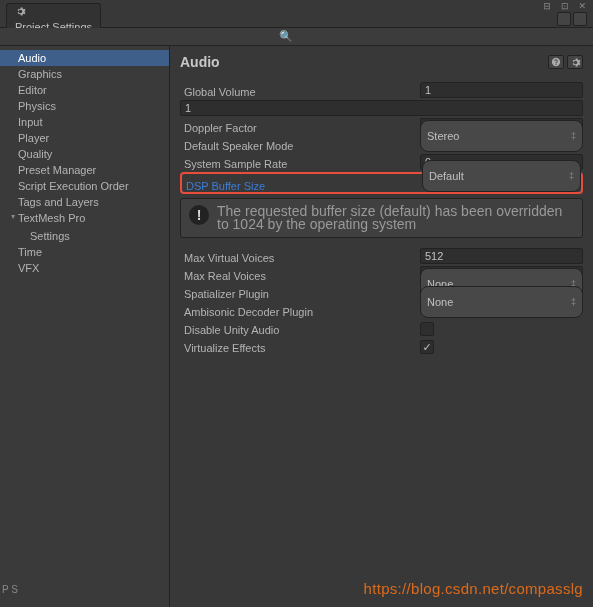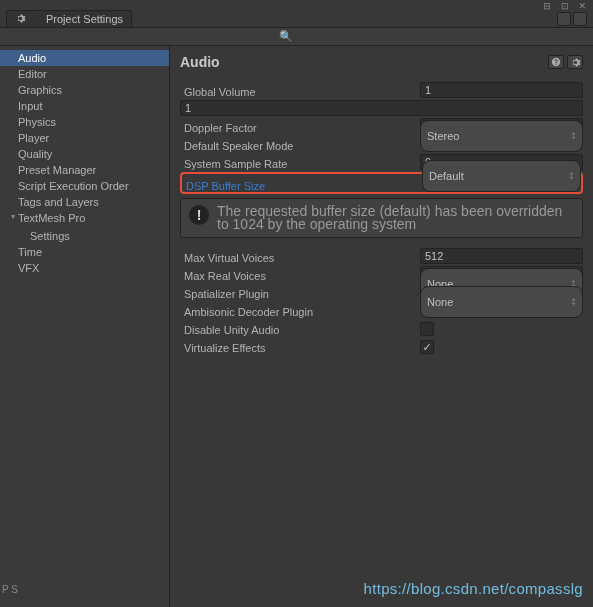--- a/index.html
+++ b/index.html
@@ -2,21 +2,21 @@
 <html><head>
 <meta charset="utf-8">
 <style>
 * { margin: 0; padding: 0; box-sizing: border-box; font-family: Arial, sans-serif; }
 body { background: #383838; color: #b4b4b4; font-size: 11px; width: 593px; height: 607px; overflow: hidden; position: relative; }
 
 .window-controls { position: absolute; top: 0; right: 4px; display: flex; gap: 4px; font-size: 9px; color: #888; }
 .window-controls span { cursor: pointer; padding: 1px 3px; }
 
 .titlebar { background: #383838; border-bottom: 1px solid #222; display: flex; align-items: center; padding: 3px 6px; height: 18px; margin-top: 10px; }
-.titlebar .tab { background: #323232; border: 1px solid #222; border-bottom: none; padding: 2px 8px; border-radius: 3px 3px 0 0; display: flex; align-items: flex-start; gap: 20px; color: #c0c0c0; font-size: 11px; }
+.titlebar .tab { background: #323232; border: 1px solid #222; border-bottom: none; padding: 2px 8px; border-radius: 3px 3px 0 0; display: flex; align-items: flex-start; gap: 4px; color: #c0c0c0; font-size: 11px; flex-direction: column; }
 .titlebar-right { margin-left: auto; display: flex; gap: 2px; }
 .titlebar-btn { width: 14px; height: 14px; background: #444; border: 1px solid #222; border-radius: 2px; }
 
 .toolbar { background: #3c3c3c; height: 18px; border-bottom: 1px solid #222; position: relative; }
 .search-icon { position: absolute; right: 300px; top: 2px; font-size: 11px; color: #888; }
 
 .main { display: flex; height: calc(100% - 46px); }
 
 .sidebar { width: 170px; background: #3a3a3a; border-right: 1px solid #222; padding: 4px 0; overflow-y: auto; }
 .sidebar-item { padding: 1px 4px 1px 18px; cursor: pointer; color: #b4b4b4; font-size: 11px; line-height: 14px; }
@@ -43,21 +43,21 @@
 .highlighted-row { border: 2px solid #e74c3c; border-radius: 4px; padding: 0; margin: 2px 0; }
 .highlighted-row .prop-label { color: #3b7dd8; }
 
 .info-box { background: #404040; border: 1px solid #222; border-radius: 3px; padding: 6px 8px; margin: 4px 0 8px 0; display: flex; gap: 8px; align-items: flex-start; }
 .info-icon { width: 20px; height: 20px; background: #222; border-radius: 50%; color: #ddd; display: flex; align-items: center; justify-content: center; font-size: 14px; font-weight: bold; flex-shrink: 0; }
 .info-text { color: #999; font-size: 14px; line-height: 13px; }
 
 .gear-svg { width: 11px; height: 11px; }
 .question-svg { width: 10px; height: 10px; }
 
-.watermark { position: absolute; bottom: 10px; right: 10px; color: #7dd3fc; font-size: 15px; opacity: 0.85; letter-spacing: 0.3px; }
+.watermark { position: absolute; bottom: 10px; right: 10px; color: #f97316; font-size: 15px; opacity: 0.85; letter-spacing: 0.3px; }
 .watermark-left { position: absolute; bottom: 12px; left: 2px; color: #888; font-size: 10px; line-height: 11px; }
 </style>
 </head>
 <body>
 
 <div class="window-controls">
   <span>⊟</span>
   <span>⊡</span>
   <span>✕</span>
 </div>
@@ -75,24 +75,24 @@
   </div>
 </div>
 
 <div class="toolbar">
   <span class="search-icon">🔍</span>
 </div>
 
 <div class="main">
   <div class="sidebar" id="sidebar">
       <div class="sidebar-item selected">Audio</div>
+      <div class="sidebar-item">Graphics</div>
       <div class="sidebar-item">Editor</div>
-      <div class="sidebar-item">Graphics</div>
+      <div class="sidebar-item">Physics</div>
       <div class="sidebar-item">Input</div>
-      <div class="sidebar-item">Physics</div>
       <div class="sidebar-item">Player</div>
       <div class="sidebar-item">Quality</div>
       <div class="sidebar-item">Preset Manager</div>
       <div class="sidebar-item">Script Execution Order</div>
       <div class="sidebar-item">Tags and Layers</div>
       <div class="sidebar-item parent">TextMesh Pro</div>
       <div class="sidebar-item child">Settings</div>
       <div class="sidebar-item">Time</div>
       <div class="sidebar-item">VFX</div>
     </div>

